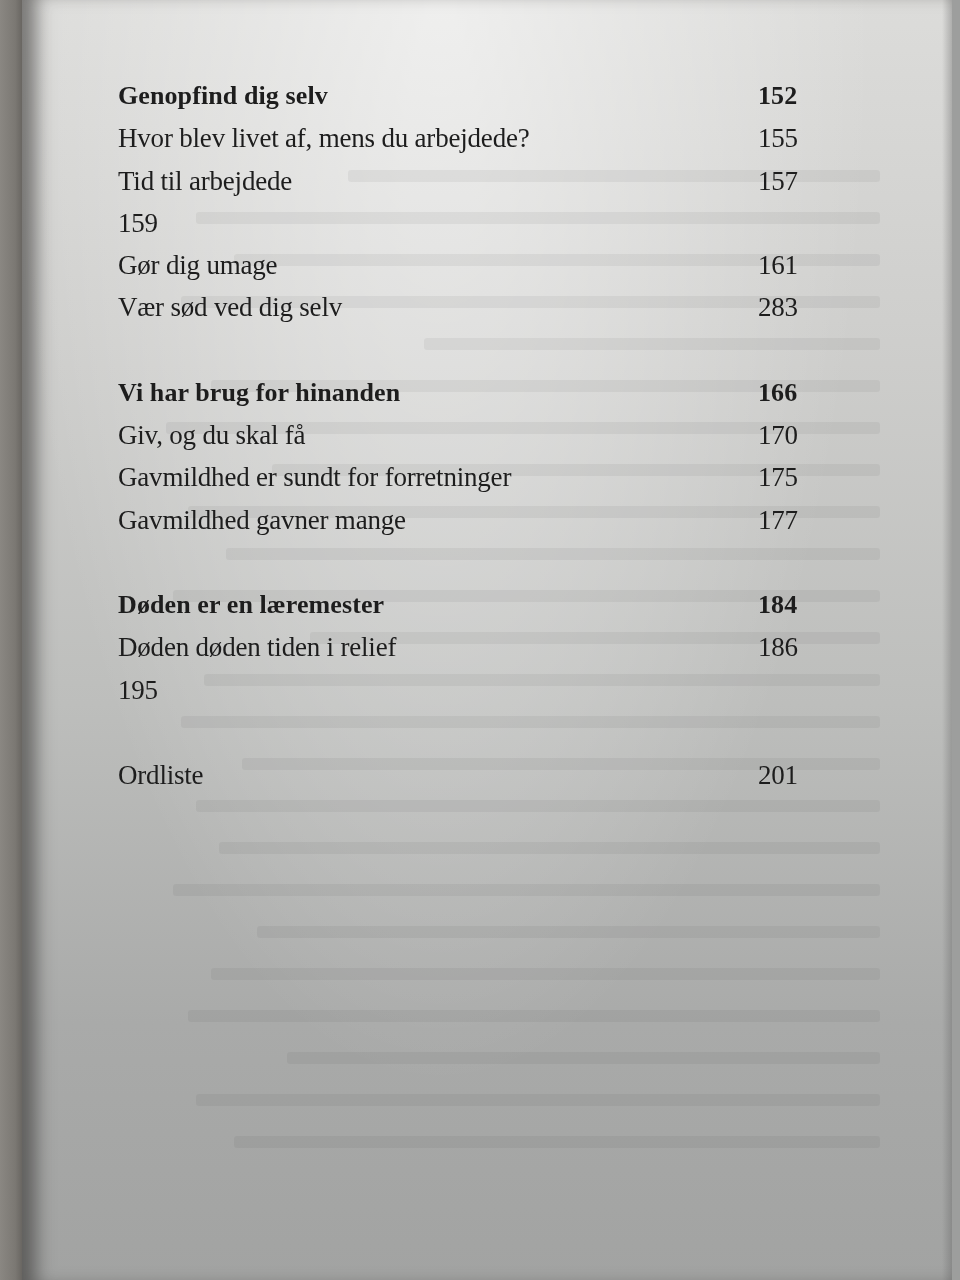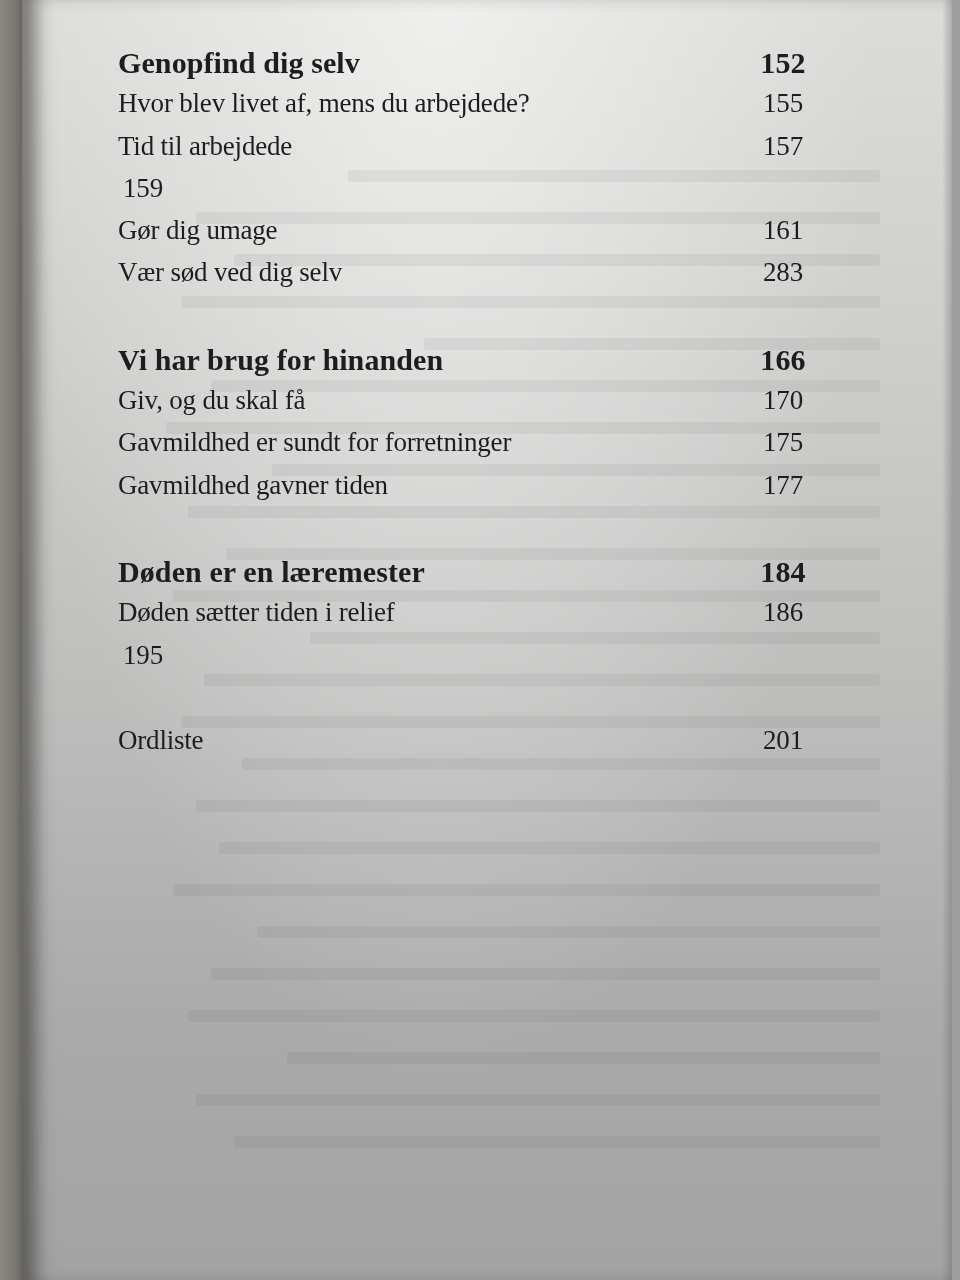--- a/index.html
+++ b/index.html
@@ -69,25 +69,26 @@
     justify-content: space-between;
     align-items: baseline;
     height: 42.3px;
     color: #1d1d1d;
     font-size: 27px;
     letter-spacing: -0.2px;
     white-space: nowrap;
   }
   .row.heading {
     font-weight: bold;
-    font-size: 30px;
+    font-size: 26px;
     letter-spacing: 0.1px;
+    margin-top: 35px;
   }
   .row .page-num {
-    text-align: center;
+    text-align: left;
     min-width: 50px;
   }
   .row.standalone {
     height: 44px;
     gap: 36px;
   }
 </style>
 </head>
 <body>
 
@@ -159,32 +160,32 @@
     </div>
     <div class="row">
       <span>Giv, og du skal få</span>
       <span class="page-num">170</span>
     </div>
     <div class="row">
       <span>Gavmildhed er sundt for forretninger</span>
       <span class="page-num">175</span>
     </div>
     <div class="row">
-      <span>Gavmildhed gavner tiden</span>
+      <span>Gavmildhed gavner mange</span>
       <span class="page-num">177</span>
     </div>
   </div>
 
   <div class="section">
     <div class="row heading">
       <span>Døden er en læremester</span>
       <span class="page-num">184</span>
     </div>
     <div class="row">
-      <span>Døden sætter tiden i relief</span>
+      <span>Døden døden tiden i relief</span>
       <span class="page-num">186</span>
     </div>
     <div class="row">
       <span class="page-num">195</span>
     </div>
   </div>
 
   <div class="row standalone">
     <span>Ordliste</span>
     <span class="page-num">201</span>

